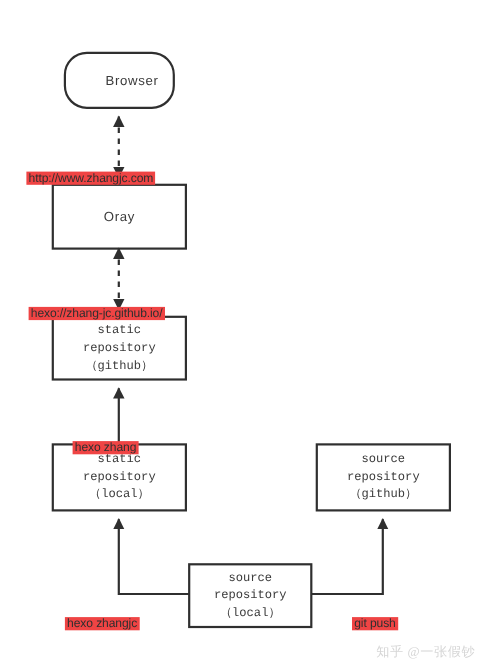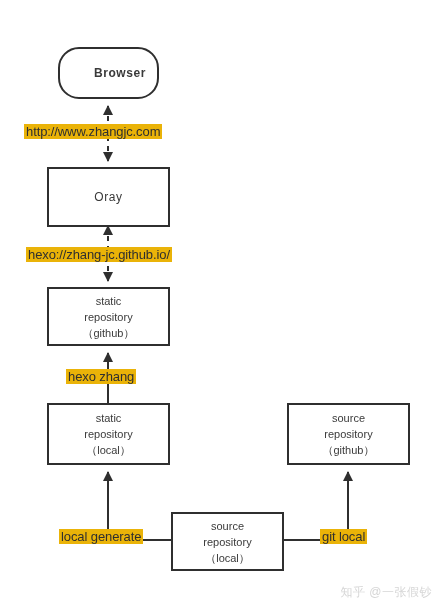--- a/index.html
+++ b/index.html
@@ -24,47 +24,48 @@
     width: 440px;
     height: 607px;
   }
   .node-label {
     position: absolute;
     display: flex;
     flex-direction: column;
     align-items: center;
     justify-content: center;
     text-align: center;
-    font-family: Liberation Sans, sans-serif;
+    font-family: Liberation Mono, monospace;
     font-size: 11px;
     line-height: 16px;
     color: #3a3a3a;
     letter-spacing: 0px;
     pointer-events: none;
   }
   .node-label.sans {
     font-family: "Liberation Sans", sans-serif;
     font-size: 12px;
     letter-spacing: 0.6px;
   }
   .edge-label {
     position: absolute;
     font-family: "Liberation Sans", sans-serif;
-    font-size: 13px;
+    font-size: 11px;
     color: #2f2f2f;
     white-space: nowrap;
-    background: #eab308;
+    background: #ef4444;
     padding: 0 2px;
     letter-spacing: -0.1px;
+    margin-top: 32px;
   }
   .watermark {
     position: absolute;
     right: 8px;
     bottom: 6px;
-    font-family: Liberation Sans, sans-serif;
+    font-family: Liberation Serif, serif;
     font-size: 12px;
     color: #d6d6d6;
     white-space: nowrap;
     letter-spacing: 0.5px;
   }
 </style>
 </head>
 <body>
 
 <div id="canvas">
@@ -102,21 +103,21 @@
 
     <g>
       <path d="M 172 540 L 108 540 L 108 472" fill="none" stroke="#2f2f2f" stroke-width="2" marker-end="url(#arrowhead)"></path>
     </g>
 
     <g>
       <path d="M 283 540 L 348 540 L 348 472" fill="none" stroke="#2f2f2f" stroke-width="2" marker-end="url(#arrowhead)"></path>
     </g>
   </svg>
 
-  <div class="node-label sans" style="left:59px; top:48px; width:122px; height:50px;font-weight:bold;">
+  <div class="node-label sans" style="left:59px; top:48px; width:122px; height:50px;">
     <span>Browser</span>
   </div>
 
   <div class="node-label sans" style="left:48px; top:168px; width:121px; height:58px;">
     <span>Oray</span>
   </div>
 
   <div class="node-label" style="left:48px; top:288px; width:121px; height:57px;">
     <span>static</span>
     <span>repository</span>
@@ -140,19 +141,19 @@
     <span>repository</span>
     <span>（local）</span>
   </div>
 
   <div class="edge-label" style="left:24px; top:124px;">http://www.zhangjc.com</div>
 
   <div class="edge-label" style="left:26px; top:247px;">hexo://zhang-jc.github.io/</div>
 
   <div class="edge-label" style="left:66px; top:369px;">hexo zhang</div>
 
-  <div class="edge-label" style="left:59px; top:529px;">local generate</div>
+  <div class="edge-label" style="left:59px; top:529px;">hexo zhangjc</div>
 
-  <div class="edge-label" style="left:320px; top:529px;">git local</div>
+  <div class="edge-label" style="left:320px; top:529px;">git push</div>
 
   <div class="watermark">知乎 @一张假钞</div>
 
 </div>
 
 </body></html>

